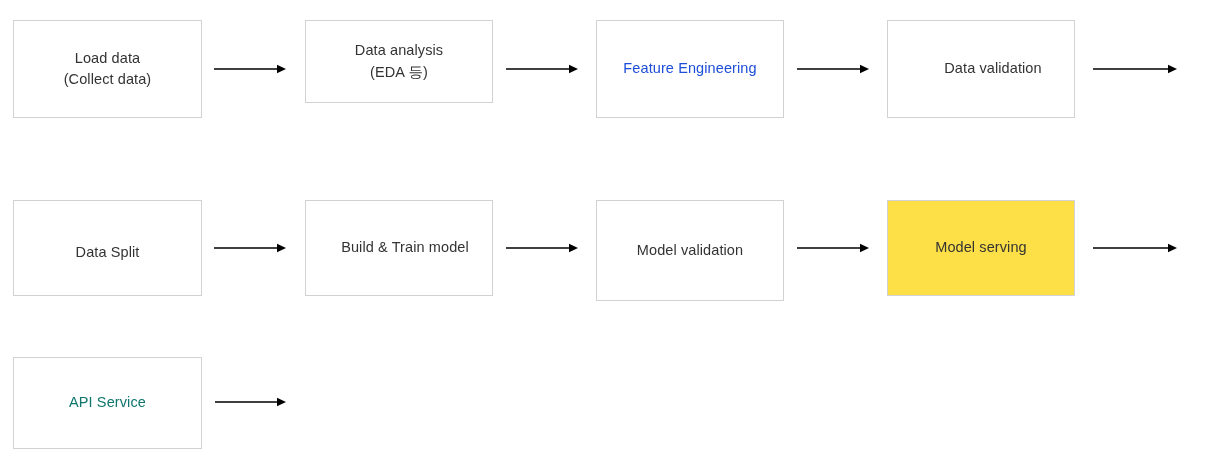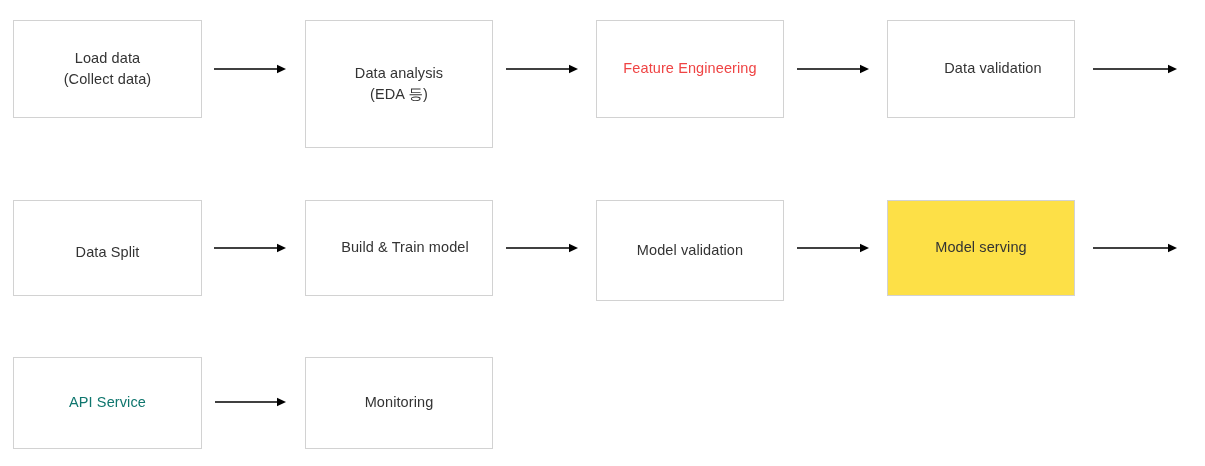--- a/index.html
+++ b/index.html
@@ -79,26 +79,26 @@
     <div class="connector" style="left: 1087px; top: 61px; width: 96px; height: 16px;">
       <svg width="96" height="16" viewBox="0 0 96 16">
         <line x1="6" y1="8" x2="82.5" y2="8" stroke="#000000" stroke-width="1.3"></line>
         <polygon points="90,8 81,3.7 81,12.3" fill="#000000"></polygon>
       </svg>
     </div>
     <div class="node" style="left: 13px; top: 20px; width: 189px; height: 98px; border-color: rgb(210, 210, 210); background: rgb(255, 255, 255);">
       <div class="node-label" style="color: rgb(51, 51, 51);">Load data
 (Collect data)</div>
     </div>
-    <div class="node" style="left: 305px; top: 20px; width: 188px; height: 128px; border-color: rgb(210, 210, 210); background: rgb(255, 255, 255);">
+    <div class="node" style="left: 305px; top: 20px; width: 188px; height: 83px; border-color: rgb(210, 210, 210); background: rgb(255, 255, 255);">
       <div class="node-label" style="color: rgb(51, 51, 51);">Data analysis
 (EDA 등)</div>
     </div>
     <div class="node" style="left: 596px; top: 20px; width: 188px; height: 98px; border-color: rgb(210, 210, 210); background: rgb(255, 255, 255);">
-      <div class="node-label" style="color: #ef4444;">Feature Engineering</div>
+      <div class="node-label" style="color: #1d4ed8;">Feature Engineering</div>
     </div>
     <div class="node" style="left: 887px; top: 20px; width: 188px; height: 98px; border-color: rgb(210, 210, 210); background: rgb(255, 255, 255); padding-left: 24px;">
       <div class="node-label" style="color: rgb(51, 51, 51);">Data validation</div>
     </div>
     <div class="connector" style="left: 208px; top: 240px; width: 84px; height: 16px;">
       <svg width="84" height="16" viewBox="0 0 84 16">
         <line x1="6" y1="8" x2="70.5" y2="8" stroke="#000000" stroke-width="1.3"></line>
         <polygon points="78,8 69,3.7 69,12.3" fill="#000000"></polygon>
       </svg>
     </div>
@@ -134,16 +134,13 @@
     </div>
     <div class="connector" style="left: 209px; top: 394px; width: 83px; height: 16px;">
       <svg width="83" height="16" viewBox="0 0 83 16">
         <line x1="6" y1="8" x2="69.5" y2="8" stroke="#000000" stroke-width="1.3"></line>
         <polygon points="77,8 68,3.7 68,12.3" fill="#000000"></polygon>
       </svg>
     </div>
     <div class="node" style="left: 13px; top: 357px; width: 189px; height: 92px; border-color: rgb(210, 210, 210); background: rgb(255, 255, 255);">
       <div class="node-label" style="color: #0f766e;">API Service</div>
     </div>
-    <div class="node" style="left: 305px; top: 357px; width: 188px; height: 92px; border-color: rgb(210, 210, 210); background: rgb(255, 255, 255);">
-      <div class="node-label" style="color: rgb(51, 51, 51);">Monitoring</div>
-    </div>
   </div>
 
 </body></html>

